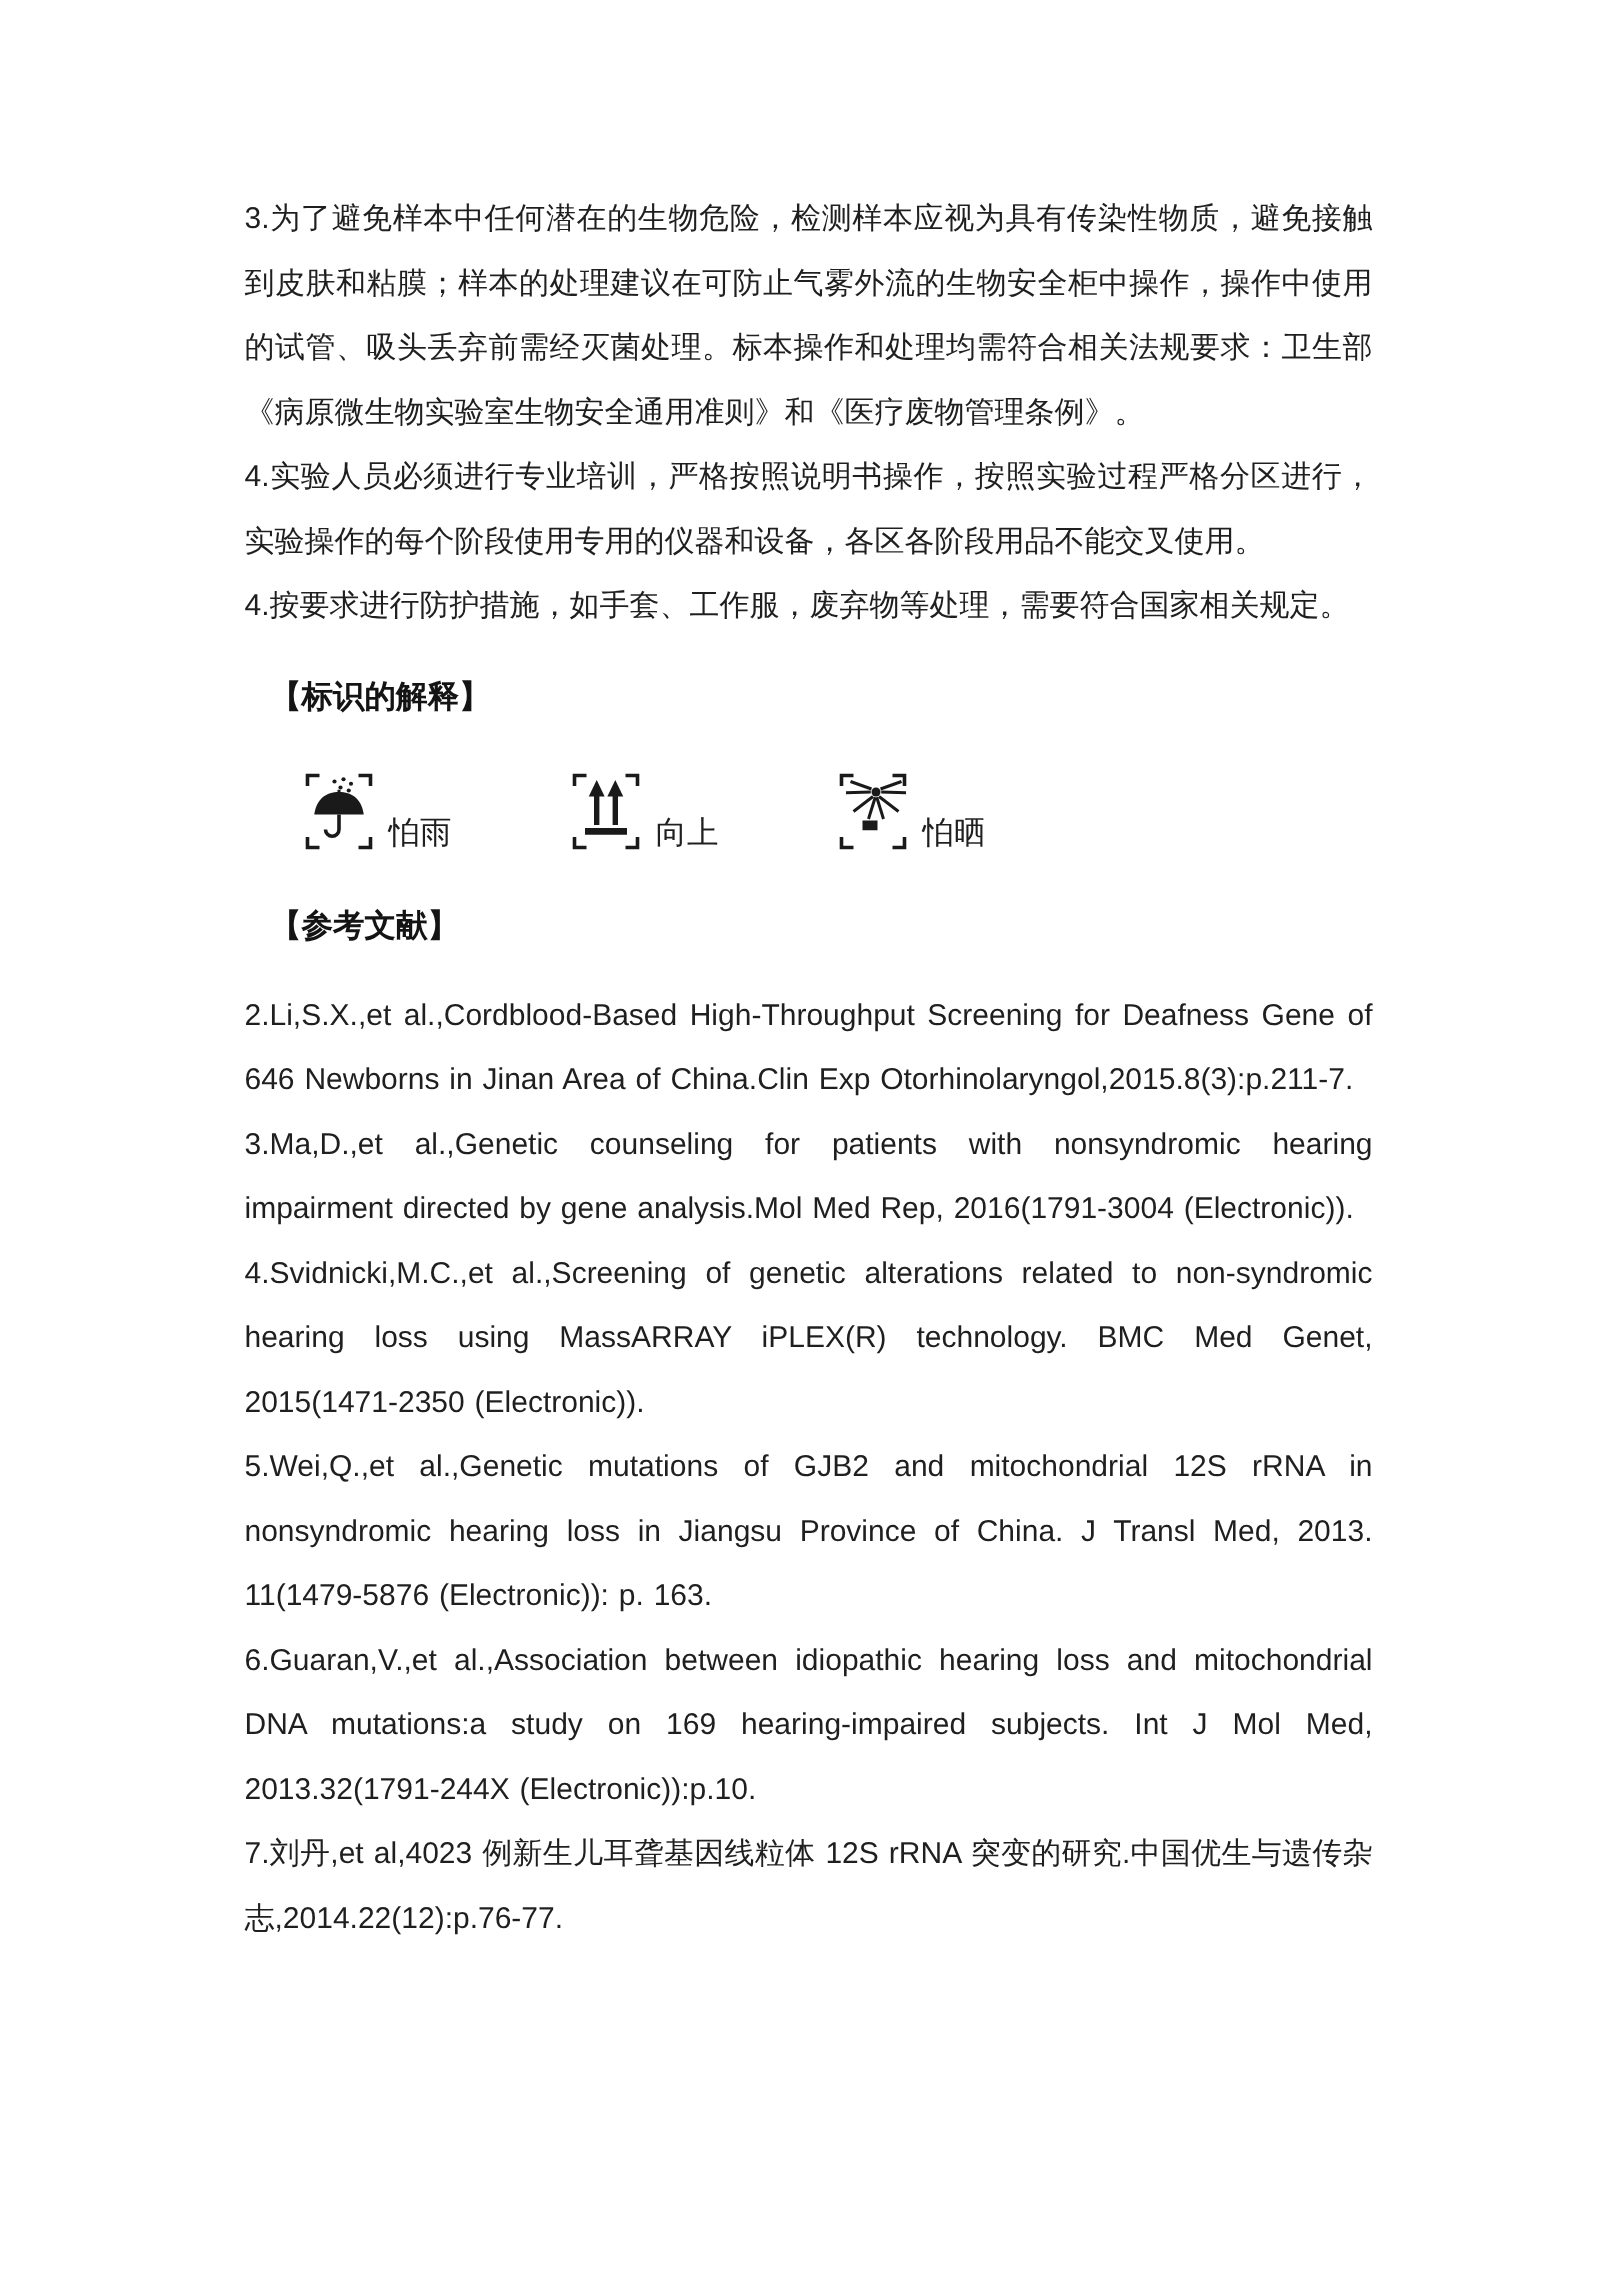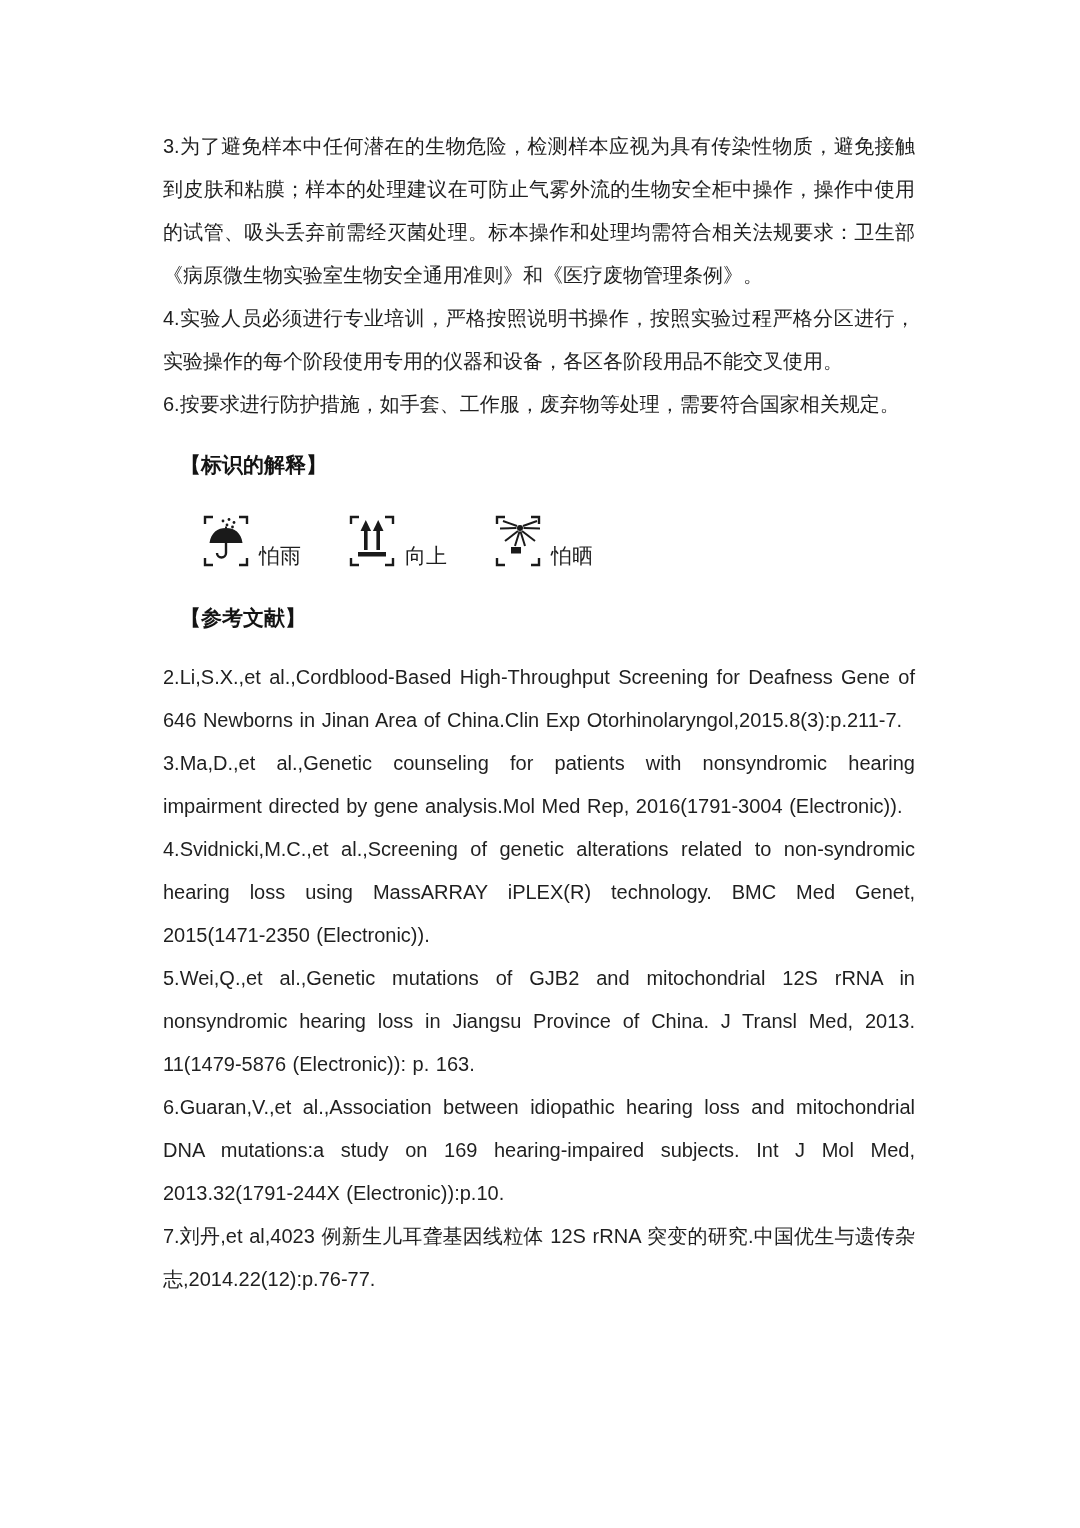--- a/index.html
+++ b/index.html
@@ -30,21 +30,21 @@
     font-size:21px;
     line-height:43px;
     font-weight:bold;
     color:#141414;
   }
   .symbols-row{
     height:76px;
     display:flex;
     align-items:center;
     padding-left:40px;
-    gap:48px;
+    gap:80px;
   }
   .symbol-group{
     display:flex;
     align-items:flex-end;
     gap:10px;
   }
   .symbol-icon svg{display:block;}
   .symbol-label{
     font-size:21px;
     line-height:1;
@@ -74,21 +74,21 @@
   }
 </style>
 </head>
 <body>
 
 <div class="page">
   <div class="content">
 
     <p class="para">3.为了避免样本中任何潜在的生物危险，检测样本应视为具有传染性物质，避免接触到皮肤和粘膜；样本的处理建议在可防止气雾外流的生物安全柜中操作，操作中使用的试管、吸头丢弃前需经灭菌处理。标本操作和处理均需符合相关法规要求：卫生部《病原微生物实验室生物安全通用准则》和《医疗废物管理条例》。</p>
     <p class="para">4.实验人员必须进行专业培训，严格按照说明书操作，按照实验过程严格分区进行，实验操作的每个阶段使用专用的仪器和设备，各区各阶段用品不能交叉使用。</p>
-    <p class="para">6.按要求进行防护措施，如手套、工作服，废弃物等处理，需要符合国家相关规定。</p>
+    <p class="para">4.按要求进行防护措施，如手套、工作服，废弃物等处理，需要符合国家相关规定。</p>
 
     <h3 class="heading">【标识的解释】</h3>
 
     <div class="symbols-row">
 
       <div class="symbol-group">
         <span class="symbol-icon">
           <svg width="46" height="52" viewBox="0 0 46 52">
             <g stroke="#1a1a1a" stroke-width="2.4" fill="none">
               <path d="M2 9 V2 H10"></path>

